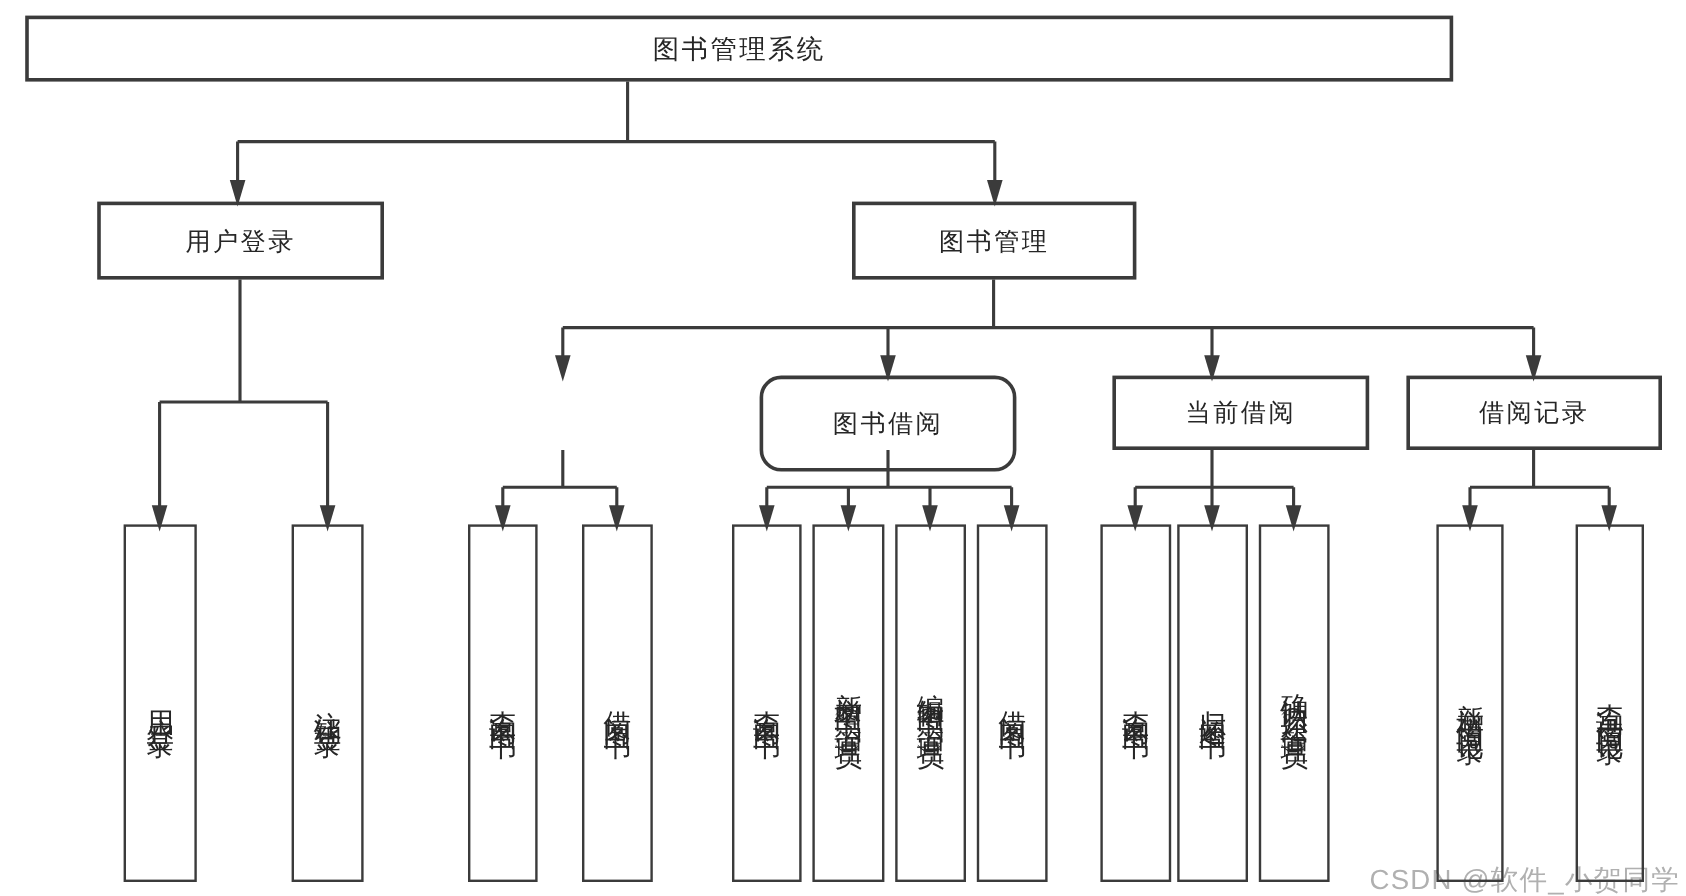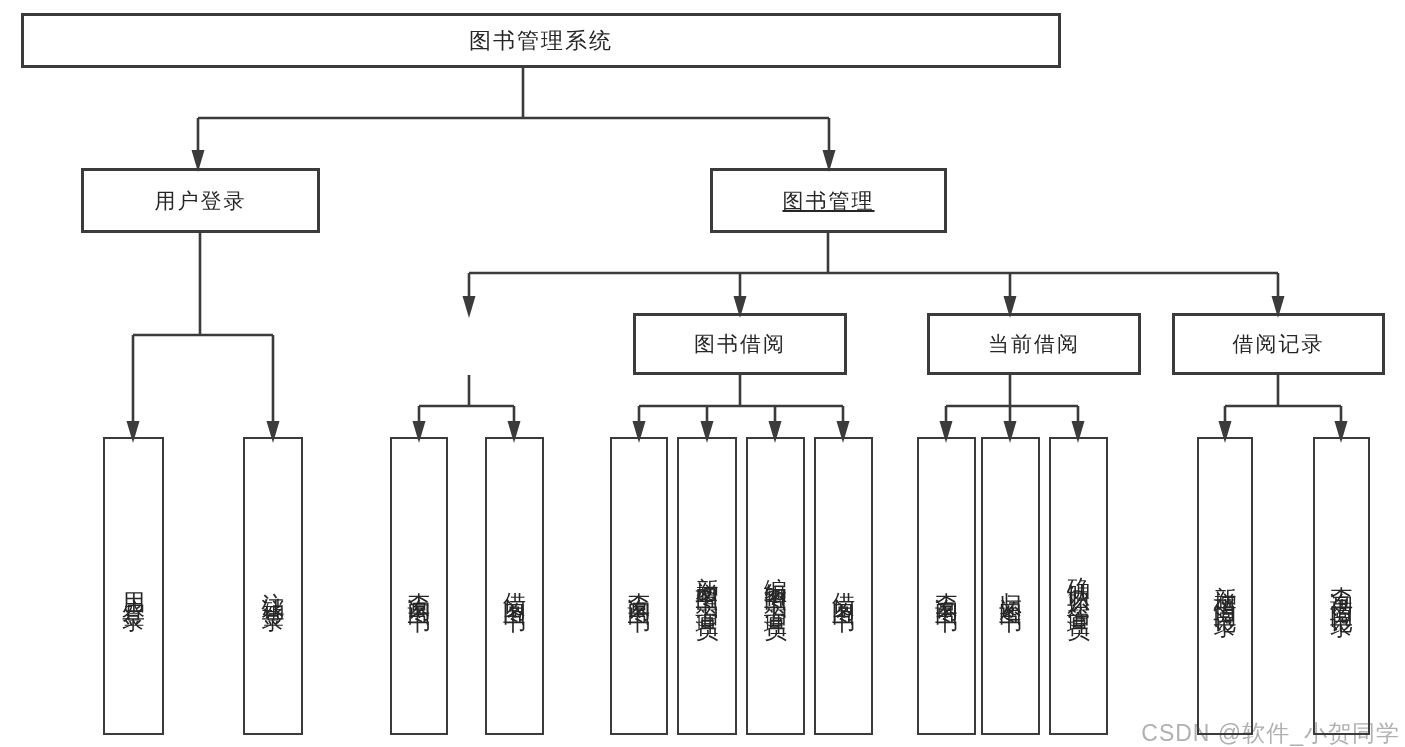--- a/index.html
+++ b/index.html
@@ -60,32 +60,32 @@
     white-space: nowrap;
   }
 </style>
 </head>
 <body>
 
 <div class="canvas">
 
   <div class="watermark">CSDN @软件_小贺同学</div>
 
-  <div class="hbox root-box" style="left:21px; top:13px; width:1040px; height:55px;">
+  <div class="hbox root-box" style="left:21px; top:13px; width:1190px; height:55px;">
     <span>图书管理系统</span>
   </div>
 
   <div class="hbox" style="left:81px; top:168px; width:239px; height:65px;">
     <span>用户登录</span>
   </div>
-  <div class="hbox" style="left:710px; top:168px; width:237px; height:65px;text-decoration:underline;">
+  <div class="hbox" style="left:710px; top:168px; width:237px; height:65px;">
     <span>图书管理</span>
   </div>
 
-  <div class="hbox" style="left:633px; top:313px; width:214px; height:62px;">
+  <div class="hbox" style="left:633px; top:313px; width:214px; height:80px;border-radius:18px;">
     <span>图书借阅</span>
   </div>
   <div class="hbox" style="left:903px; top:313px; width:214px; height:62px;margin-left:24px;">
     <span>当前借阅</span>
   </div>
   <div class="hbox" style="left:1172px; top:313px; width:213px; height:62px;">
     <span>借阅记录</span>
   </div>
 
   <div class="vbox" style="left:103px; top:437px; width:61px; height:298px;">

